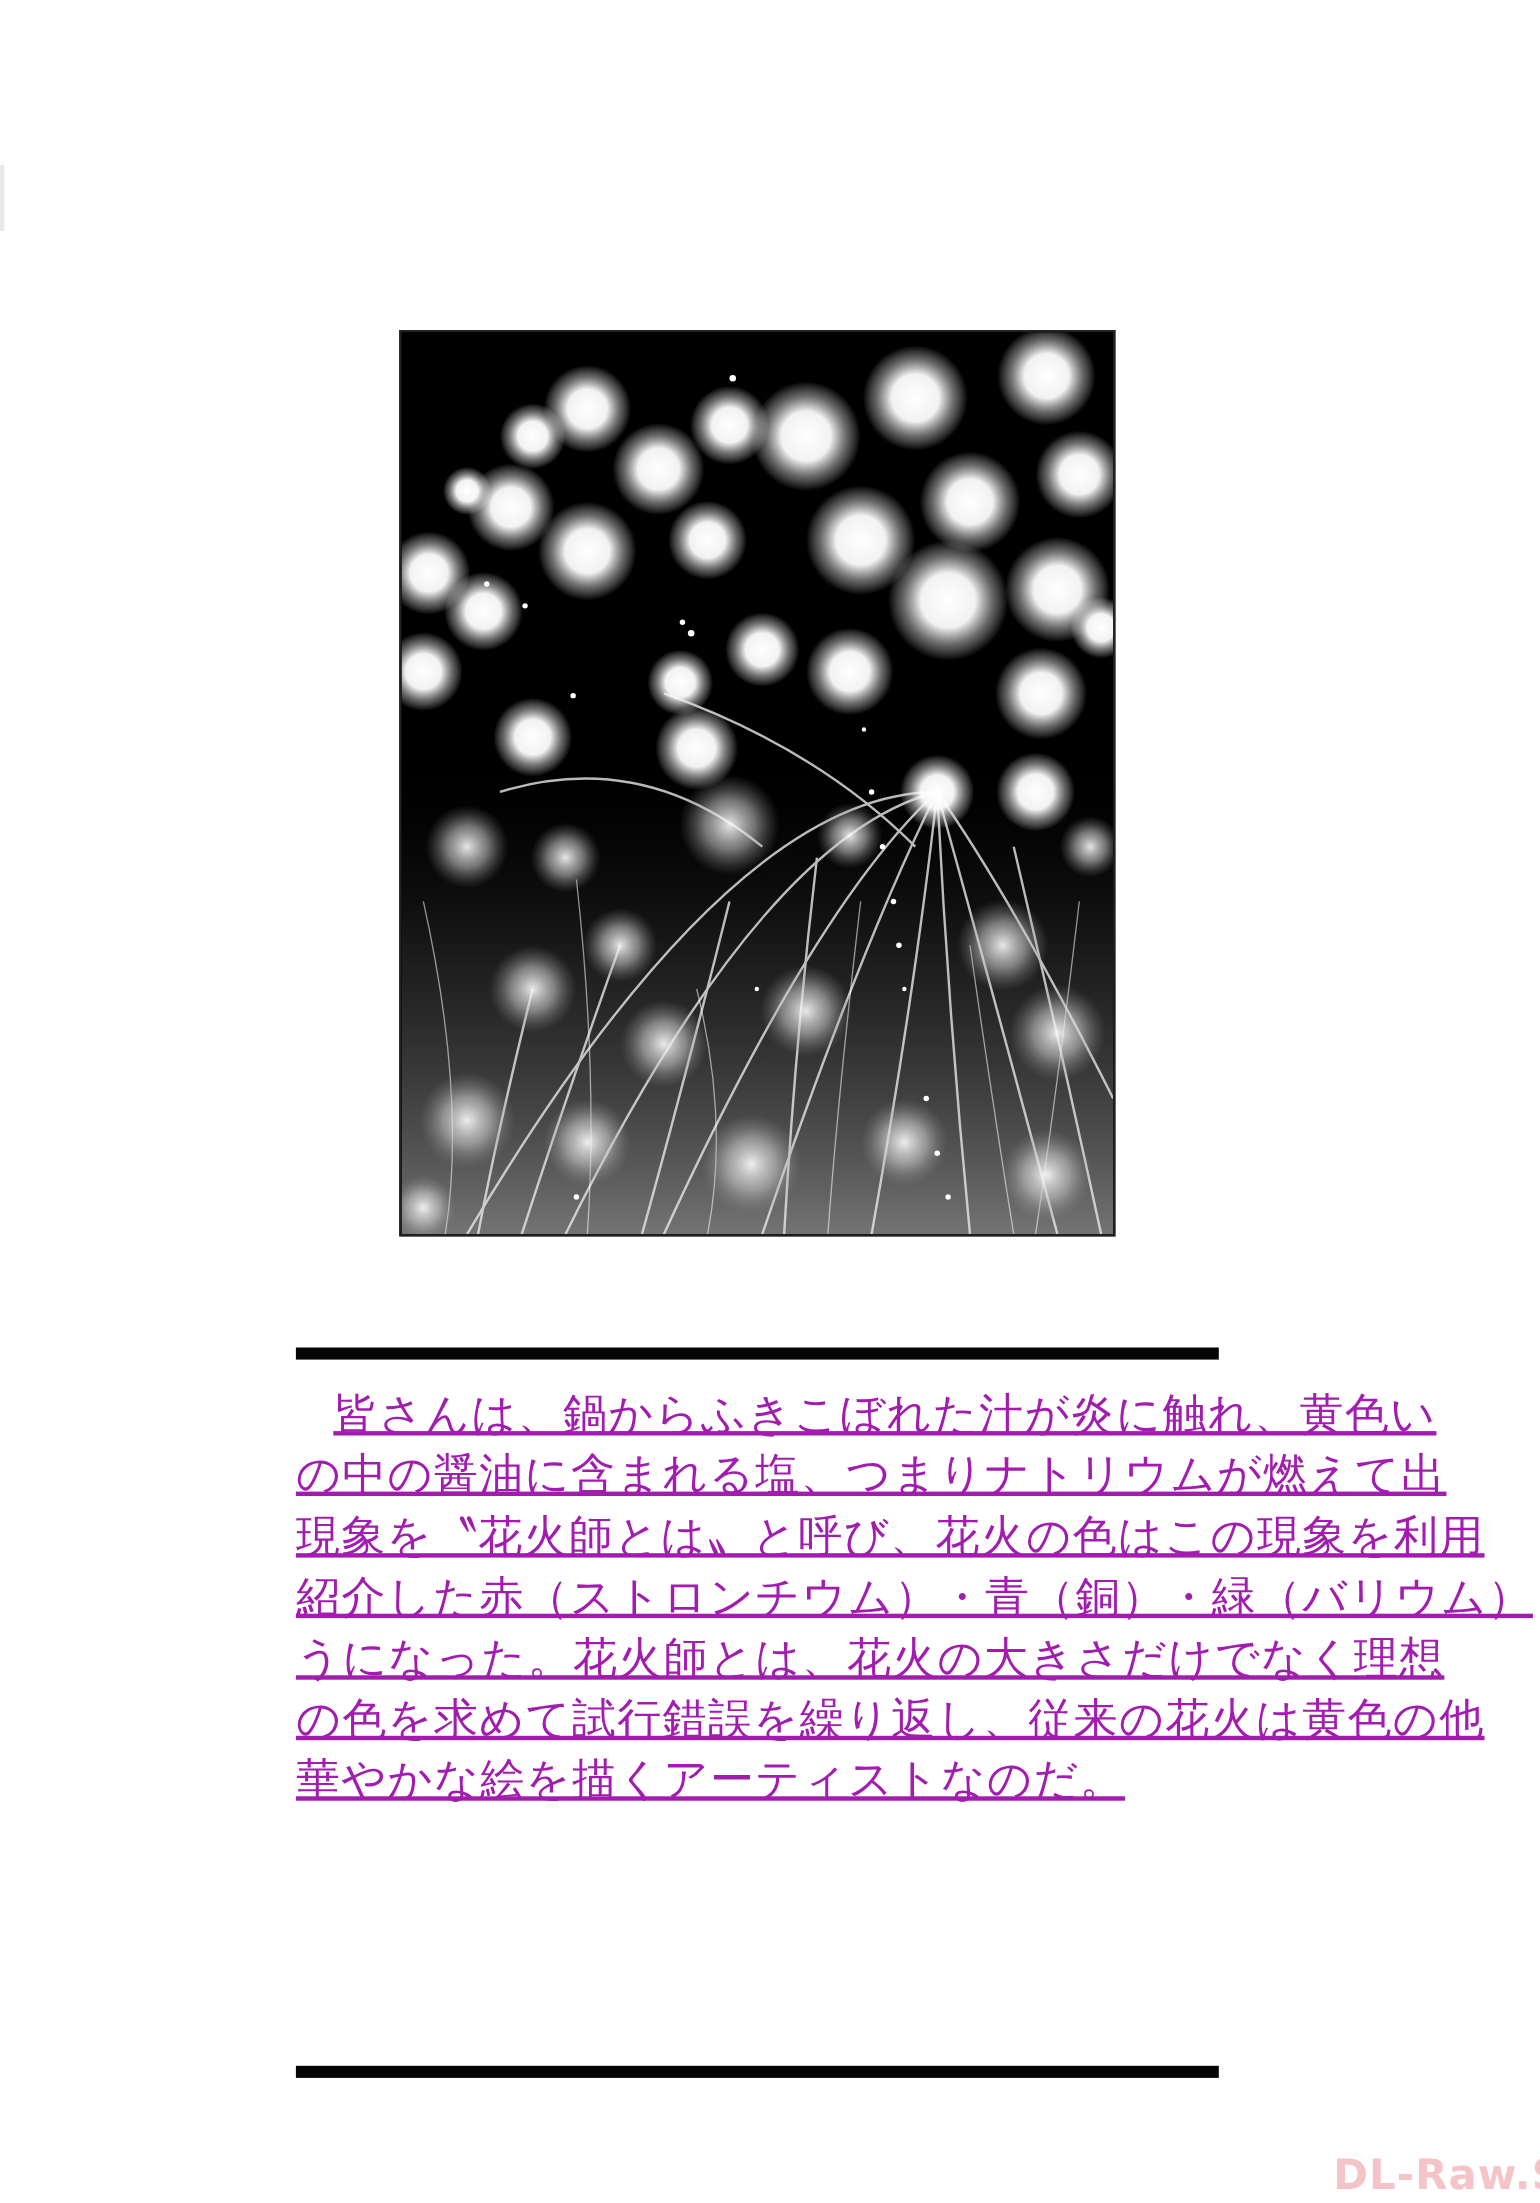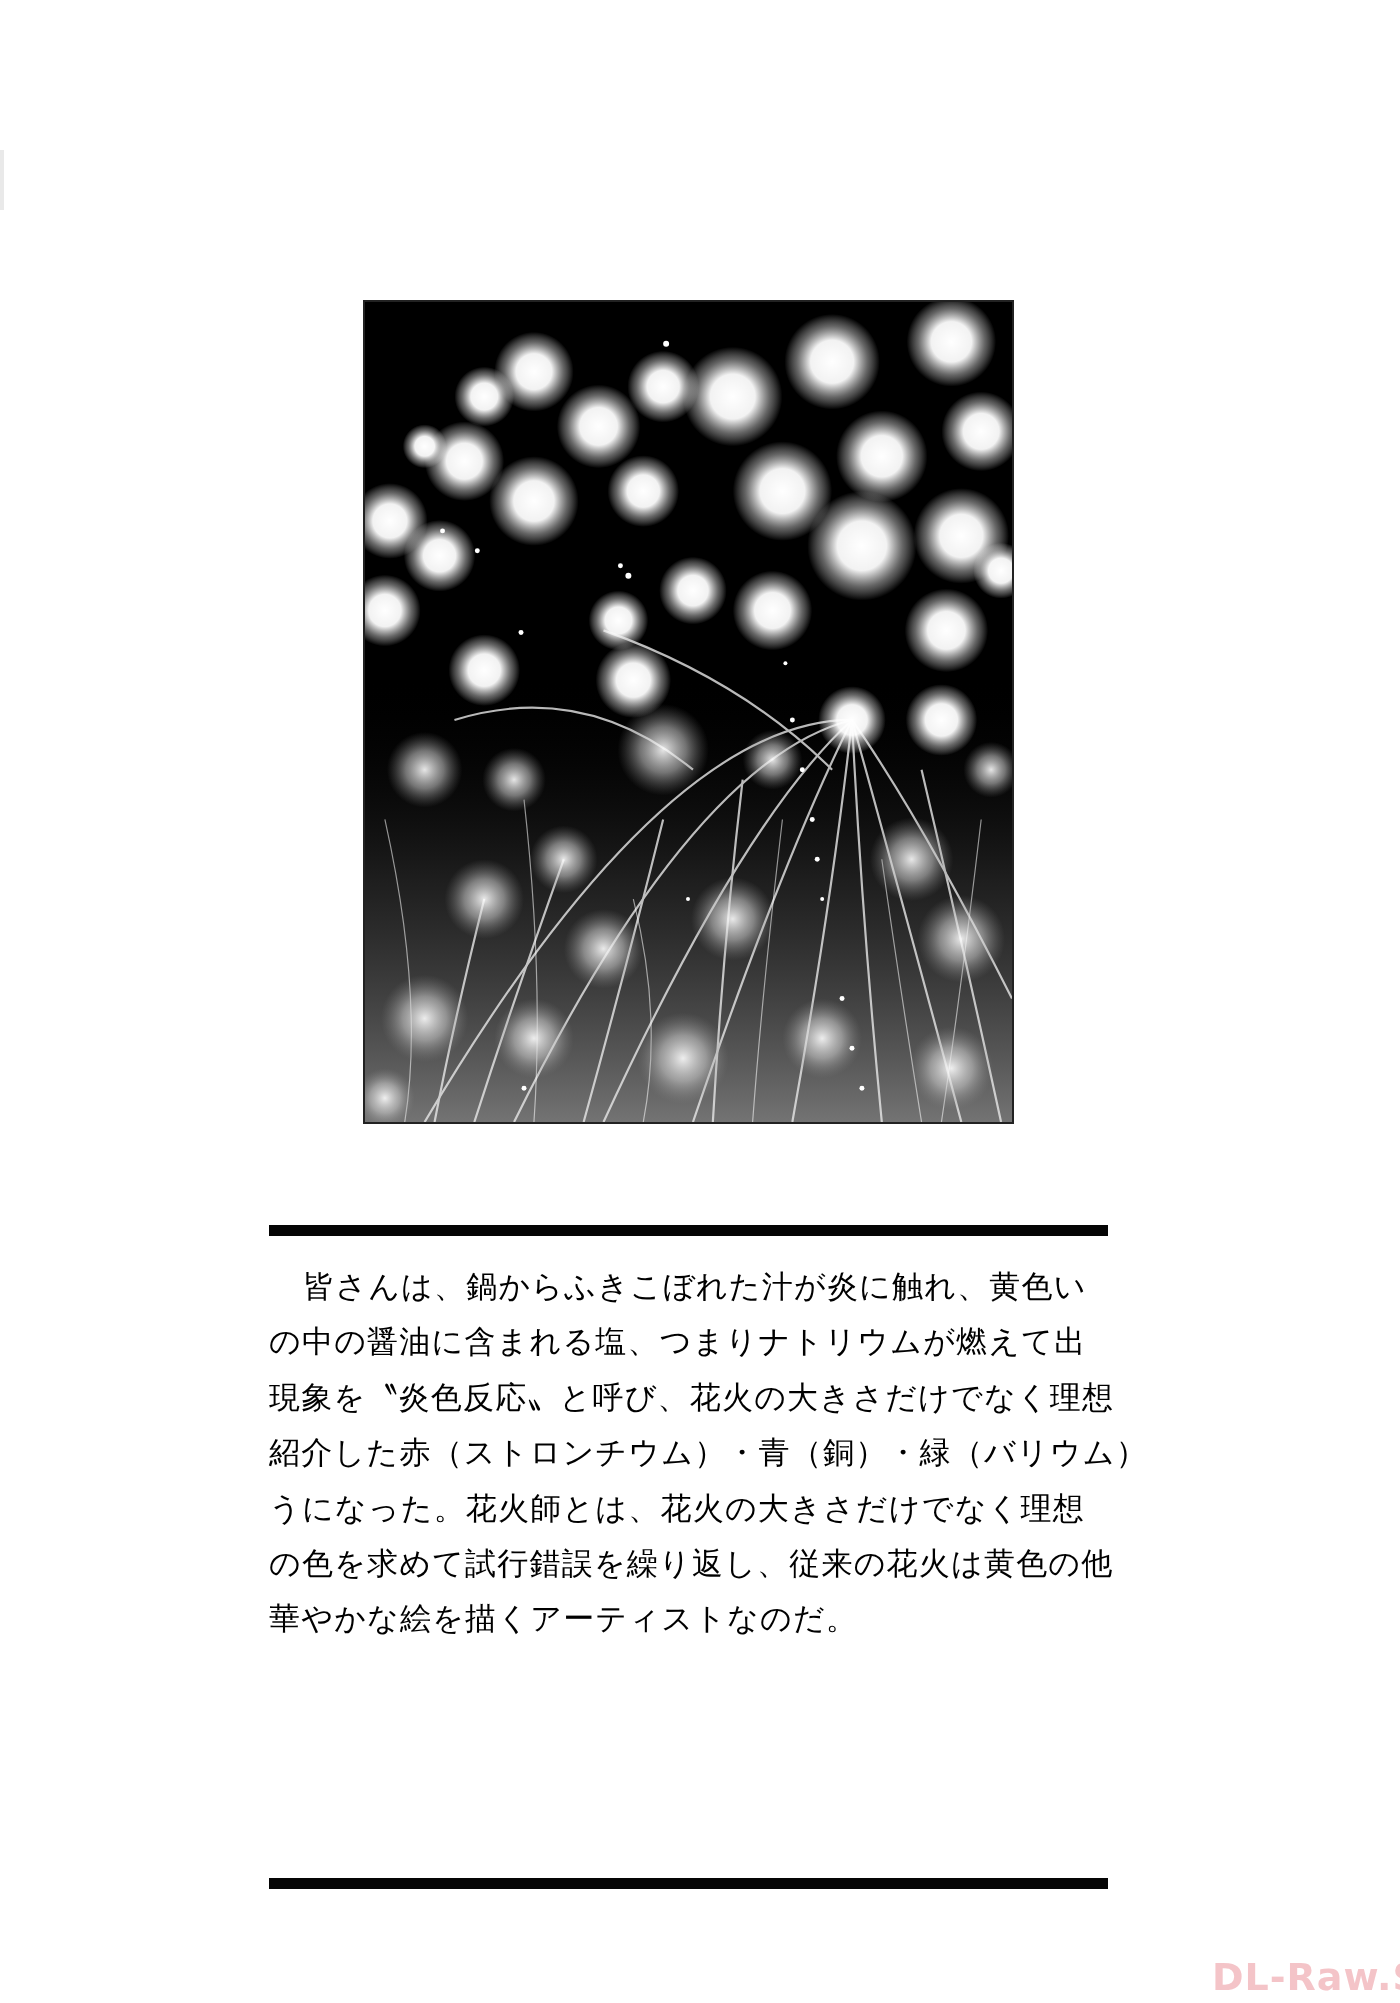--- a/index.html
+++ b/index.html
@@ -5,22 +5,22 @@
   html, body { margin: 0; padding: 0; background: #ffffff; }
   body { width: 1400px; height: 2003px; position: relative; overflow: hidden;
          font-family: "DejaVu Sans", "Liberation Sans", sans-serif; color: #1a1a1a; }
   .illustration { position: absolute; left: 363px; top: 300px; width: 651px; height: 824px;
                   border: 2px solid #222; box-sizing: border-box; background: #000; overflow: hidden; }
   .illustration svg { display: block; width: 100%; height: 100%; }
   .rule { position: absolute; left: 269px; width: 839px; height: 11px; background: #050505; }
   .rule.top { top: 1225px; }
   .rule.bottom { top: 1878px; }
   .body-text { position: absolute; left: 269px; top: 1259px; width: 845px; }
-  .line { height: 55.4px; line-height: 55.4px; font-size: 31px; white-space: nowrap;
-          letter-spacing: 1.2px; color: #000000; }
+  .line { height: 55.4px; line-height: 55.4px; font-size: 40px; white-space: nowrap;
+          letter-spacing: 1.2px; color: #a21caf; text-decoration: underline; }
   .line.indent { padding-left: 34px; }
   .watermark { position: absolute; left: 1212px; top: 1955px; font-size: 38px; font-weight: bold;
                color: #f4c4c8; letter-spacing: 1px; white-space: nowrap;
                font-family: "DejaVu Sans", sans-serif; }
   .scan-mark { position: absolute; background: #e9e9e9; }
 </style>
 </head>
 <body>
 
 <div class="scan-mark" style="left:0;top:150px;width:4px;height:60px;"></div>
@@ -145,21 +145,21 @@
       <circle cx="160" cy="790" r="2.5"></circle>
     </g>
   </svg>
 </div>
 
 <div class="rule top"></div>
 
 <div class="body-text">
   <div class="line indent">皆さんは、鍋からふきこぼれた汁が炎に触れ、黄色い</div>
   <div class="line">の中の醤油に含まれる塩、つまりナトリウムが燃えて出</div>
-  <div class="line">現象を〝炎色反応〟と呼び、花火の大きさだけでなく理想</div>
+  <div class="line">現象を〝花火師とは〟と呼び、花火の色はこの現象を利用</div>
   <div class="line">紹介した赤（ストロンチウム）・青（銅）・緑（バリウム）</div>
   <div class="line">うになった。花火師とは、花火の大きさだけでなく理想</div>
   <div class="line">の色を求めて試行錯誤を繰り返し、従来の花火は黄色の他</div>
   <div class="line">華やかな絵を描くアーティストなのだ。</div>
 </div>
 
 <div class="rule bottom"></div>
 
 <div class="watermark">DL-Raw.S</div>
 

